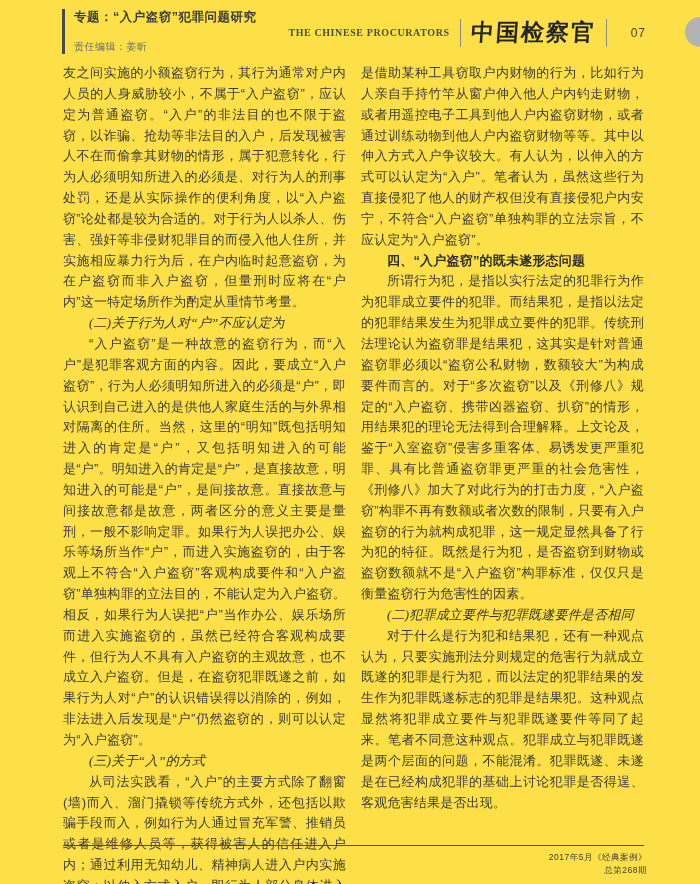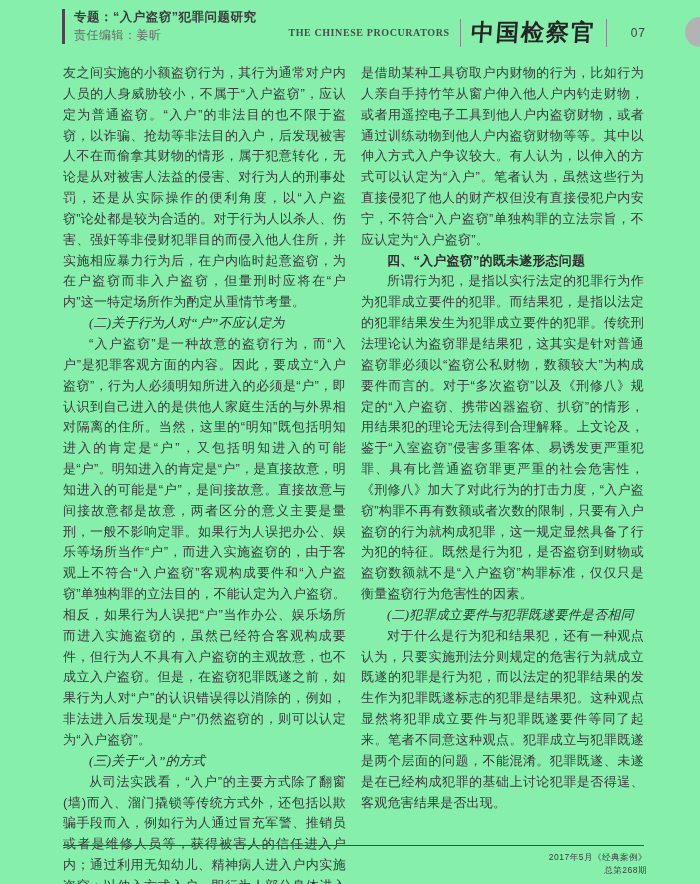--- a/index.html
+++ b/index.html
@@ -4,21 +4,21 @@
 <style>
   html, body {
     margin: 0;
     padding: 0;
     background: #ffffff;
   }
   .page {
     position: relative;
     width: 700px;
     height: 884px;
-    background: #86efac;
+    background: #fde047;
     overflow: hidden;
     font-family: "Liberation Sans", sans-serif;
     color: #3a3a3a;
     text-decoration: underline;
   }
 
   
   .header {
     position: absolute;
     top: 9px;
@@ -34,23 +34,23 @@
     padding-left: 9px;
   }
   .topic-title {
     font-size: 12.5px;
     font-weight: bold;
     color: #3c3c3c;
     letter-spacing: 0.5px;
     line-height: 16px;
   }
   .editor-line {
-    font-size: 12px;
+    font-size: 10px;
     color: #6b6b6b;
-    margin-top: 2px;
+    margin-top: 15px;
     letter-spacing: 0.5px;
   }
   .header-right {
     display: flex;
     align-items: center;
     margin-top: 8px;
   }
   .journal-en {
     font-family: "Liberation Serif", serif;
     font-size: 10px;
@@ -159,21 +159,21 @@
       <span class="v-div"></span>
       <span class="journal-cn">中国检察官</span>
       <span class="v-div"></span>
       <span class="page-number">07</span>
     </div>
   </div>
   <div class="edge-tab"></div>
 
   <div class="content">
     <div class="col">
-      <p class="para-cont">友之间实施的小额盗窃行为，其行为通常对户内人员的人身威胁较小，不属于“入户盗窃”，应认定为普通盗窃。“入户”的非法目的也不限于盗窃，以诈骗、抢劫等非法目的入户，后发现被害人不在而偷拿其财物的情形，属于犯意转化，无论是从对被害人法益的侵害、对行为人的刑事处罚，还是从实际操作的便利角度，以“入户盗窃”论处都是较为合适的。对于行为人以杀人、伤害、强奸等非侵财犯罪目的而侵入他人住所，并实施相应暴力行为后，在户内临时起意盗窃，为在户盗窃而非入户盗窃，但量刑时应将在“户内”这一特定场所作为酌定从重情节考量。</p>
+      <p class="para-cont">友之间实施的小额盗窃行为，其行为通常对户内人员的人身威胁较小，不属于“入户盗窃”，应认定为普通盗窃。“入户”的非法目的也不限于盗窃，以诈骗、抢劫等非法目的入户，后发现被害人不在而偷拿其财物的情形，属于犯意转化，行为人必须明知所进入的必须是、对行为人的刑事处罚，还是从实际操作的便利角度，以“入户盗窃”论处都是较为合适的。对于行为人以杀人、伤害、强奸等非侵财犯罪目的而侵入他人住所，并实施相应暴力行为后，在户内临时起意盗窃，为在户盗窃而非入户盗窃，但量刑时应将在“户内”这一特定场所作为酌定从重情节考量。</p>
       <p class="sub-heading">(二)关于行为人对“户”不应认定为</p>
       <p class="para">“入户盗窃”是一种故意的盗窃行为，而“入户”是犯罪客观方面的内容。因此，要成立“入户盗窃”，行为人必须明知所进入的必须是“户”，即认识到自己进入的是供他人家庭生活的与外界相对隔离的住所。当然，这里的“明知”既包括明知进入的肯定是“户”，又包括明知进入的可能是“户”。明知进入的肯定是“户”，是直接故意，明知进入的可能是“户”，是间接故意。直接故意与间接故意都是故意，两者区分的意义主要是量刑，一般不影响定罪。如果行为人误把办公、娱乐等场所当作“户”，而进入实施盗窃的，由于客观上不符合“入户盗窃”客观构成要件和“入户盗窃”单独构罪的立法目的，不能认定为入户盗窃。相反，如果行为人误把“户”当作办公、娱乐场所而进入实施盗窃的，虽然已经符合客观构成要件，但行为人不具有入户盗窃的主观故意，也不成立入户盗窃。但是，在盗窃犯罪既遂之前，如果行为人对“户”的认识错误得以消除的，例如，非法进入后发现是“户”仍然盗窃的，则可以认定为“入户盗窃”。</p>
       <p class="sub-heading">(三)关于“入”的方式</p>
       <p class="para">从司法实践看，“入户”的主要方式除了翻窗(墙)而入、溜门撬锁等传统方式外，还包括以欺骗手段而入，例如行为人通过冒充军警、推销员或者是维修人员等，获得被害人的信任进入户内；通过利用无知幼儿、精神病人进入户内实施盗窃；以伸入方式入户，即行为人部分身体进入户内或者身体没有进入户内，而</p>
     </div>
     <div class="col">
       <p class="para-cont">是借助某种工具窃取户内财物的行为，比如行为人亲自手持竹竿从窗户伸入他人户内钓走财物，或者用遥控电子工具到他人户内盗窃财物，或者通过训练动物到他人户内盗窃财物等等。其中以伸入方式入户争议较大。有人认为，以伸入的方式可以认定为“入户”。笔者认为，虽然这些行为直接侵犯了他人的财产权但没有直接侵犯户内安宁，不符合“入户盗窃”单独构罪的立法宗旨，不应认定为“入户盗窃”。</p>
       <p class="main-heading">四、“入户盗窃”的既未遂形态问题</p>
       <p class="para">所谓行为犯，是指以实行法定的犯罪行为作为犯罪成立要件的犯罪。而结果犯，是指以法定的犯罪结果发生为犯罪成立要件的犯罪。传统刑法理论认为盗窃罪是结果犯，这其实是针对普通盗窃罪必须以“盗窃公私财物，数额较大”为构成要件而言的。对于“多次盗窃”以及《刑修八》规定的“入户盗窃、携带凶器盗窃、扒窃”的情形，用结果犯的理论无法得到合理解释。上文论及，鉴于“入室盗窃”侵害多重客体、易诱发更严重犯罪、具有比普通盗窃罪更严重的社会危害性，《刑修八》加大了对此行为的打击力度，“入户盗窃”构罪不再有数额或者次数的限制，只要有入户盗窃的行为就构成犯罪，这一规定显然具备了行为犯的特征。既然是行为犯，是否盗窃到财物或盗窃数额就不是“入户盗窃”构罪标准，仅仅只是衡量盗窃行为危害性的因素。</p>
       <p class="sub-heading">(二)犯罪成立要件与犯罪既遂要件是否相同</p>

